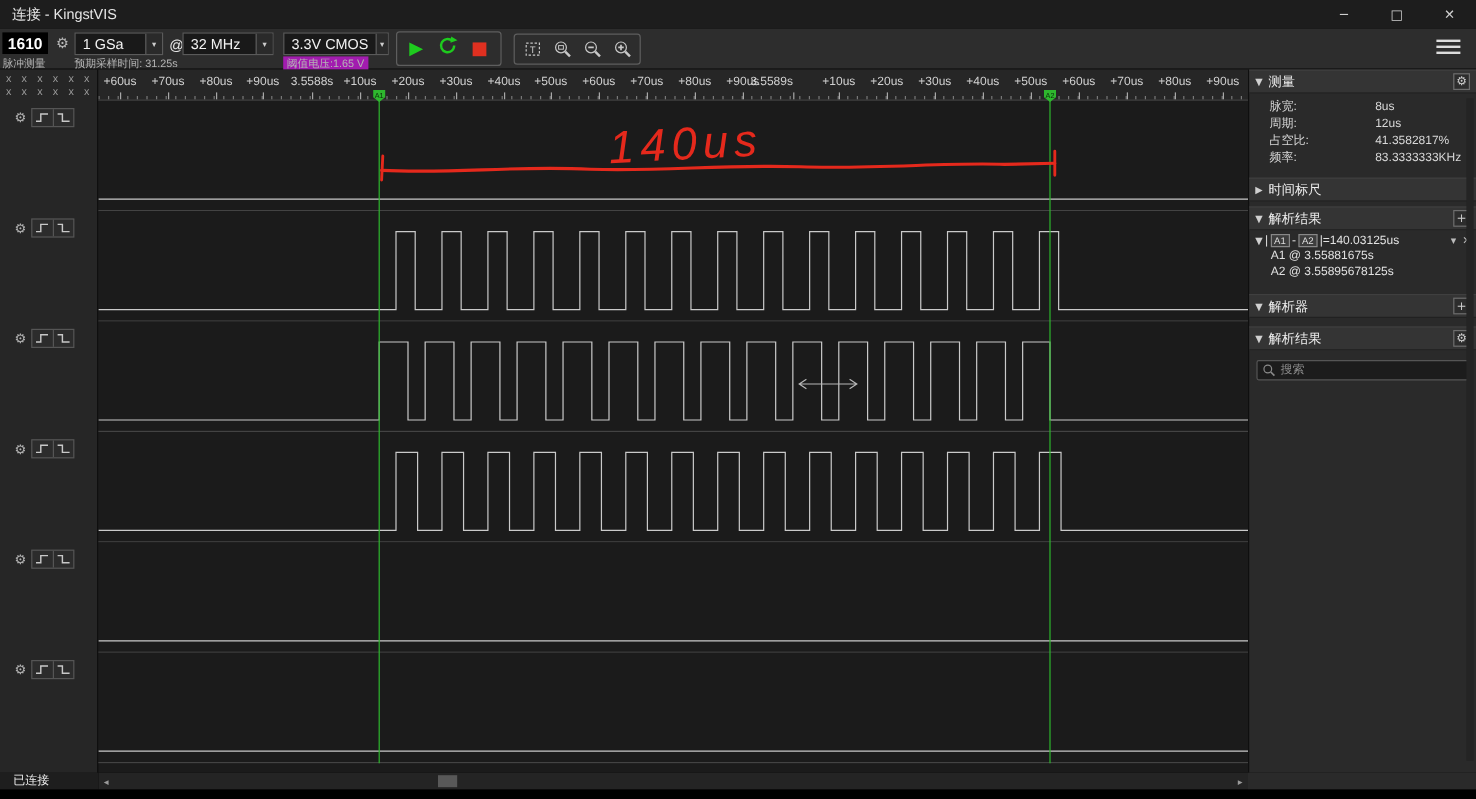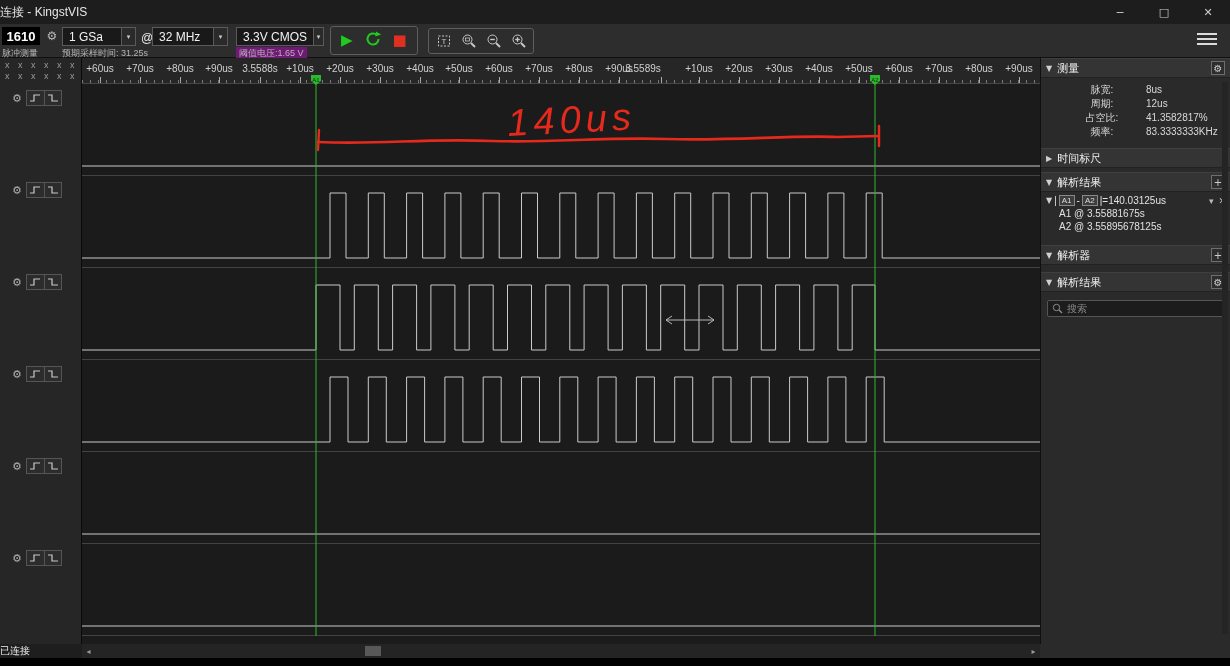--- a/index.html
+++ b/index.html
@@ -2,39 +2,39 @@
 <html><head>
 <meta charset="utf-8">
 <style>
 *{box-sizing:border-box;margin:0;padding:0;}
 html,body{width:1230px;height:666px;}
 body{position:relative;overflow:hidden;background:#000;font-family:"Liberation Sans","DejaVu Sans",sans-serif;color:#ddd;}
 .icon-font{font-family:"DejaVu Sans",sans-serif;}
 
 
 #titlebar{position:absolute;left:0;top:0;width:1230px;height:24px;background:#1d1d1d;display:flex;align-items:center;}
-#title-text{font-size:12px;color:#e6e6e6;}
+#title-text{font-size:12px;color:#e6e6e6;padding-left:10px;}
 #win-controls{margin-left:auto;display:flex;height:100%;}
 .win-btn{width:44px;display:flex;align-items:center;justify-content:center;font-size:11px;color:#cfcfcf;}
 
 
 #toolbar{position:absolute;left:0;top:24px;width:1230px;height:34px;background:#2d2d2d;border-bottom:1px solid #101010;}
 #logo{position:absolute;left:2px;top:3px;width:38px;height:18px;background:#000;color:#fff;font-weight:bold;font-size:13px;display:flex;align-items:center;justify-content:center;}
 #tb-gear{position:absolute;left:44px;top:4px;width:16px;height:16px;display:flex;align-items:center;justify-content:center;color:#b8b8b8;font-size:12px;}
 .dropdown{position:absolute;top:3px;height:19px;background:#191919;border:1px solid #5a5a5a;display:flex;align-items:stretch;font-size:12px;color:#f2f2f2;}
 .dd-label{padding:1px 6px 0;display:flex;align-items:center;flex:1;white-space:nowrap;}
 .dd-arrow{width:14px;border-left:1px solid #5a5a5a;background:#2a2a2a;display:flex;align-items:center;justify-content:center;font-size:7px;color:#ccc;}
 #dd-rate{left:62px;width:74px;}
 #at-sign{position:absolute;left:141px;top:7px;font-size:12px;color:#e8e8e8;}
 #dd-clock{left:152px;width:76px;}
 #dd-volt{left:236px;width:88px;}
 .sub-label{position:absolute;top:23px;font-size:9px;color:#b5b5b5;white-space:nowrap;}
 #lbl-device{left:2px;}
 #lbl-expected{left:62px;}
-#lbl-threshold{left:236px;background:#701a75;padding:0 3px;text-align:right;}
+#lbl-threshold{left:236px;background:#a21caf;padding:0 3px;text-align:right;}
 .btn-group{position:absolute;border:1px solid #5e5e5e;border-radius:3px;display:flex;align-items:center;background:#2d2d2d;}
 #grp-run{left:330px;top:2px;height:29px;gap:11px;padding:0 10px;}
 #btn-play{color:#1ecb1e;font-size:15px;line-height:1;}
 #btn-stop{color:#e03020;font-size:15px;line-height:1;}
 #grp-zoom{left:428px;top:4px;height:26px;gap:2px;padding:0 3px;}
 .tool-btn{width:23px;height:22px;display:flex;align-items:center;justify-content:center;}
 #hamburger{position:absolute;left:1194px;top:4px;width:26px;height:22px;display:flex;flex-direction:column;justify-content:center;gap:3px;}
 #hamburger .bar{height:2px;background:#dcdcdc;margin:0 3px;}
 
 
@@ -56,36 +56,36 @@
 #wave-rows{position:absolute;left:0;top:26px;width:958px;}
 .wave-row{height:92px;border-bottom:1px solid #434343;background:#1b1b1b;}
 #wave-svg{position:absolute;left:0;top:0;pointer-events:none;}
 
 
 #right-panel{position:absolute;left:1040px;top:58px;width:190px;height:586px;background:#2a2a2a;border-left:1px solid #0f0f0f;font-size:11px;}
 .sec-hdr{height:20px;display:flex;align-items:center;gap:5px;padding:0 5px;background:#343434;border-top:1px solid #3f3f3f;border-bottom:1px solid #212121;color:#f0f0f0;}
 .sec-arrow{font-size:8px;color:#d0d0d0;}
 .hdr-btn{margin-left:auto;width:14px;height:14px;border:1px solid #6e6e6e;background:#2d2d2d;display:flex;align-items:center;justify-content:center;font-size:10px;color:#ccc;}
 .mt4{margin-top:4px;} .mt7{margin-top:7px;} .mt12{margin-top:12px;}
-.meas-rows{padding:5px 0 9px;text-align:center;}
+.meas-rows{padding:5px 0 9px;}
 .meas-row{display:flex;font-size:10px;line-height:14px;padding-left:17px;}
 .meas-label{width:88px;color:#d8d8d8;}
 .meas-value{color:#d8d8d8;}
 .tr-item{font-size:10px;display:flex;align-items:center;gap:2px;padding:3px 4px 1px 5px;color:#e2e2e2;}
 .badge{border:1px solid #888;background:#3d3d3d;font-size:8px;line-height:9px;padding:0 2px;color:#ddd;}
 .tr-icons{margin-left:auto;display:flex;gap:5px;font-size:9px;color:#bbb;}
 .tr-sub{font-size:10px;line-height:13px;padding-left:18px;color:#e0e0e0;}
 #search-box{margin:8px 6px 0;height:17px;border:1px solid #555;background:#1c1c1c;display:flex;align-items:center;gap:4px;padding:0 4px;border-radius:2px;}
 #search-box input{flex:1;background:transparent;border:0;outline:0;color:#ccc;font-size:10px;font-family:inherit;min-width:0;}
 #search-box input::placeholder{color:#8a8a8a;}
 #rp-gutter{position:absolute;right:2px;top:24px;width:6px;height:552px;background:#242424;}
 
 
 #status-row{position:absolute;left:0;top:644px;width:1230px;height:14px;display:flex;}
-#status-left{width:82px;background:#1e1e1e;font-size:10px;line-height:14px;padding-left:0;color:#eee;}
+#status-left{width:82px;background:#1e1e1e;font-size:10px;line-height:14px;padding-left:11px;color:#eee;}
 #hscroll{width:958px;background:#242424;display:flex;}
 .scr-btn{width:13px;font-size:8px;color:#9a9a9a;display:flex;align-items:center;justify-content:center;}
 #scr-track{flex:1;position:relative;}
 #scr-thumb{position:absolute;left:270px;top:2px;width:16px;height:10px;background:#585858;}
 #status-right{width:190px;background:#2a2a2a;}
 #taskbar{position:absolute;left:0;top:658px;width:1230px;height:8px;background:#000;}
 </style>
 </head>
 <body>
 

